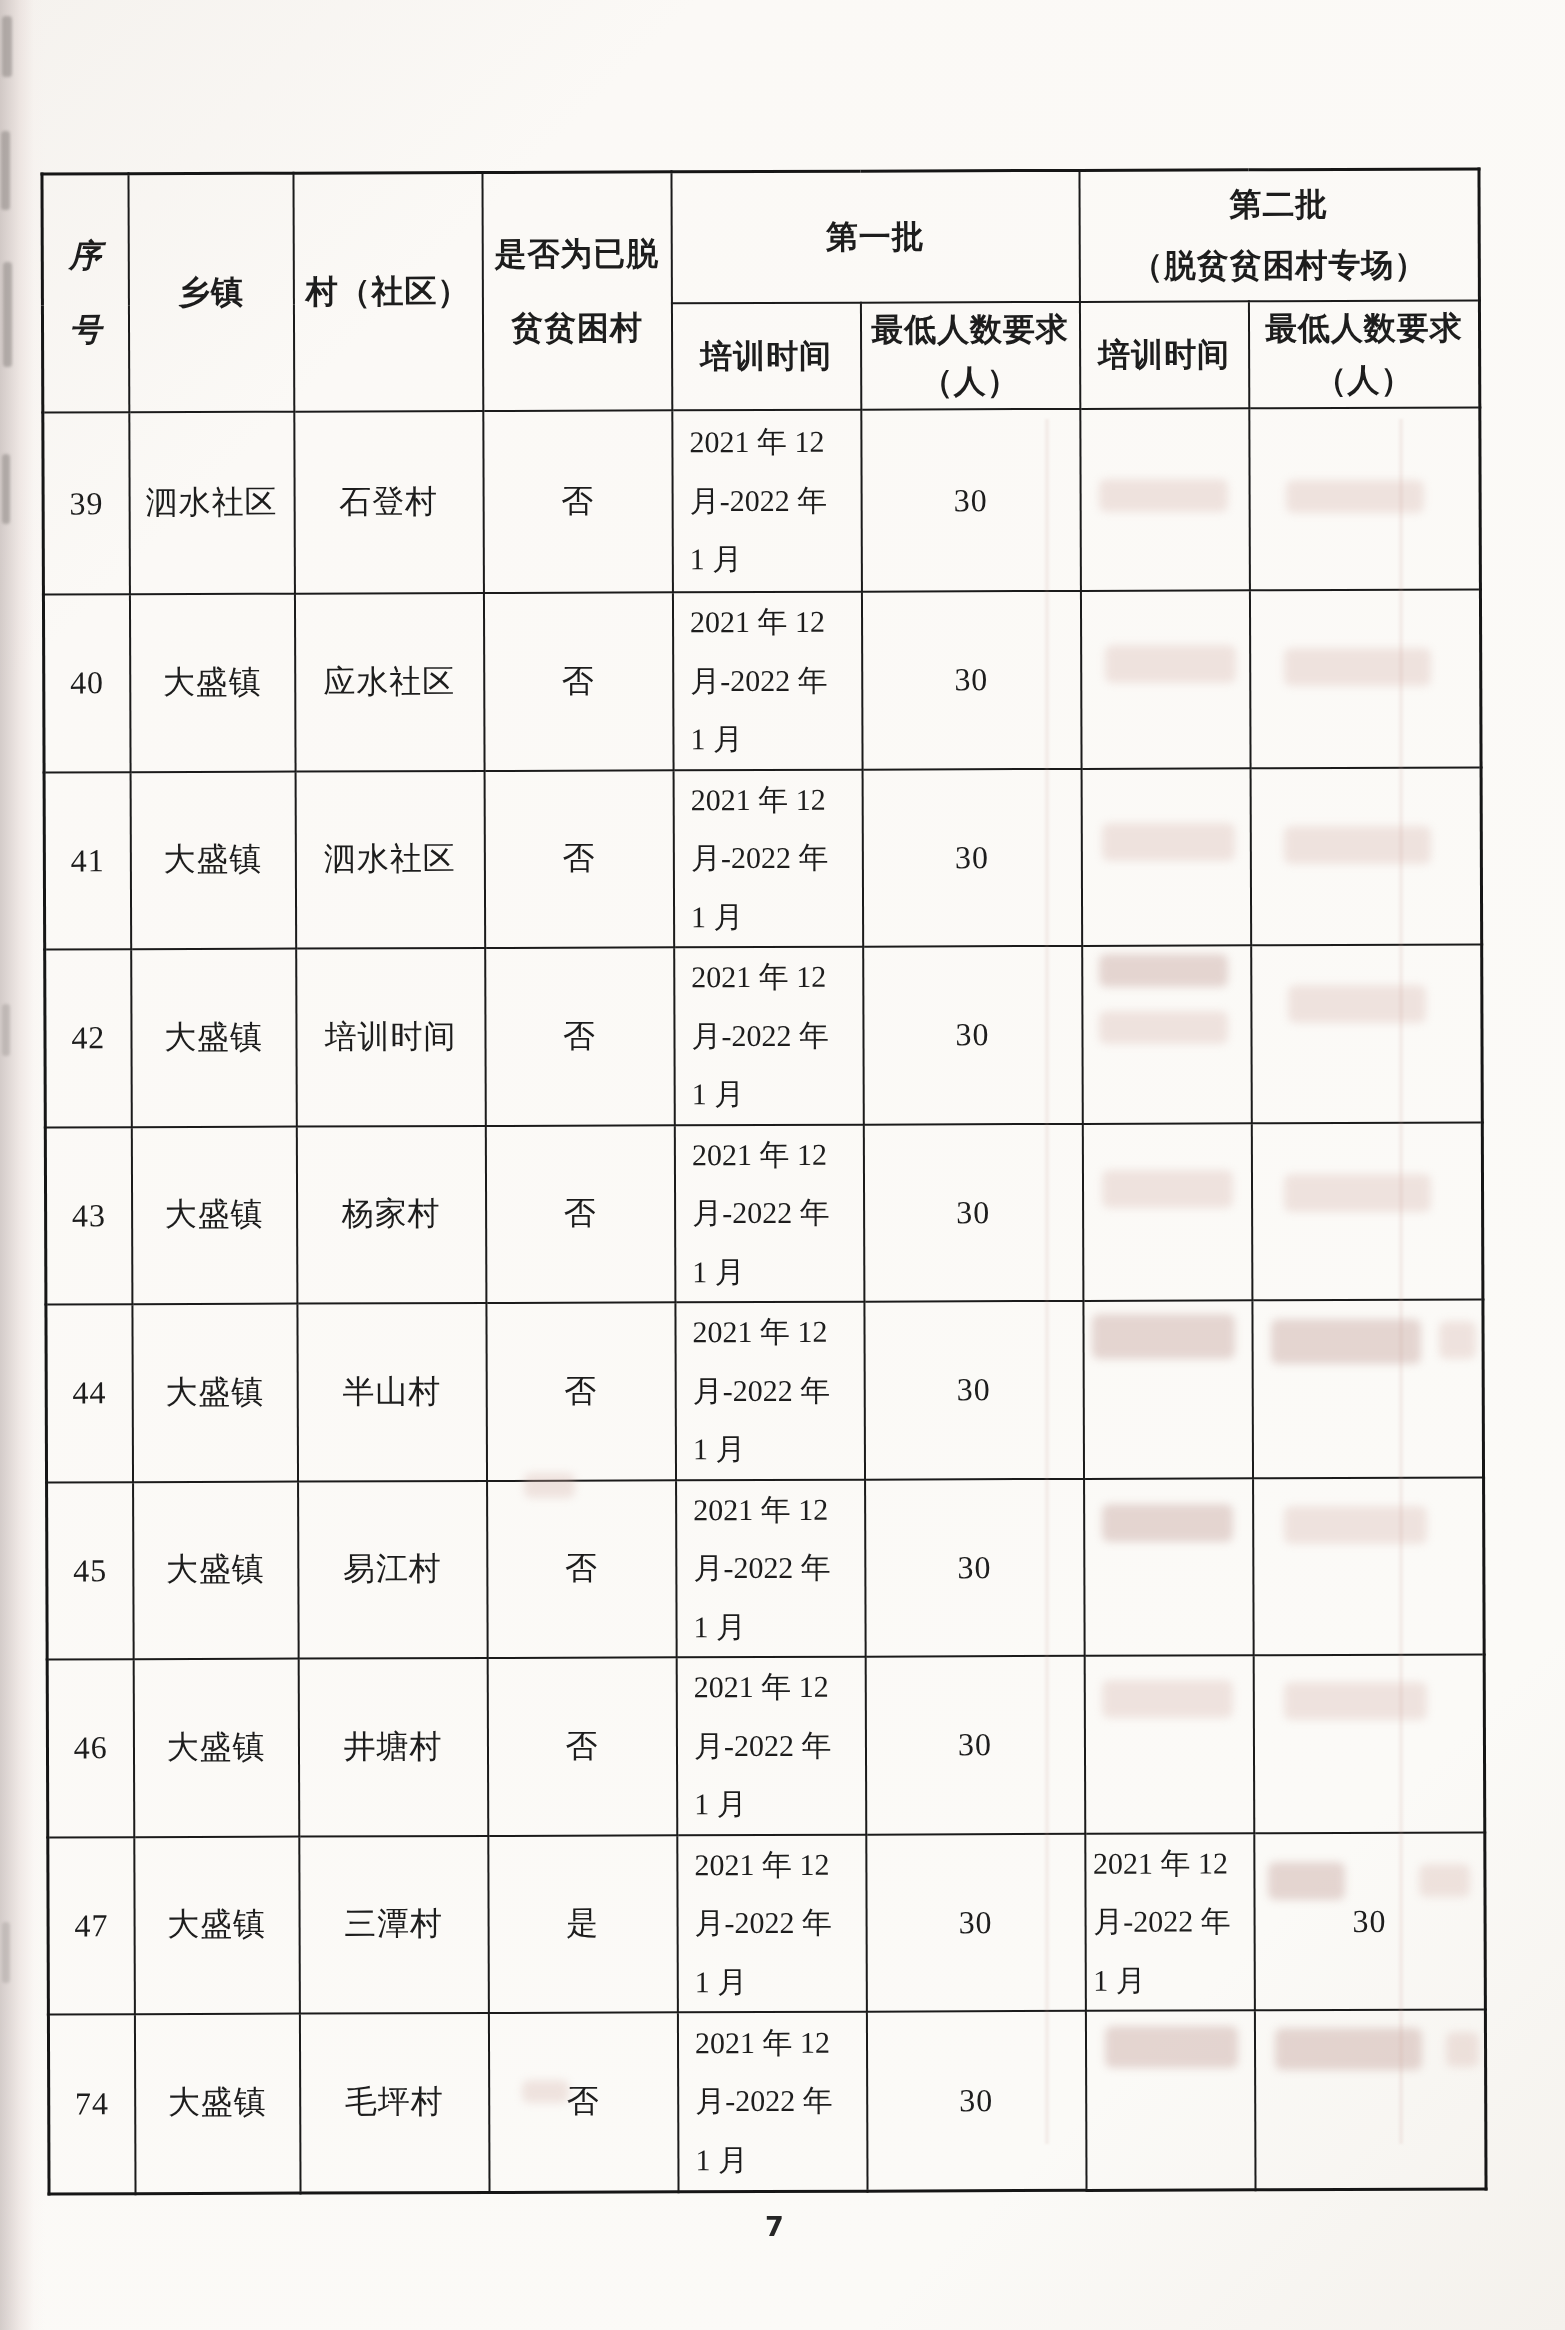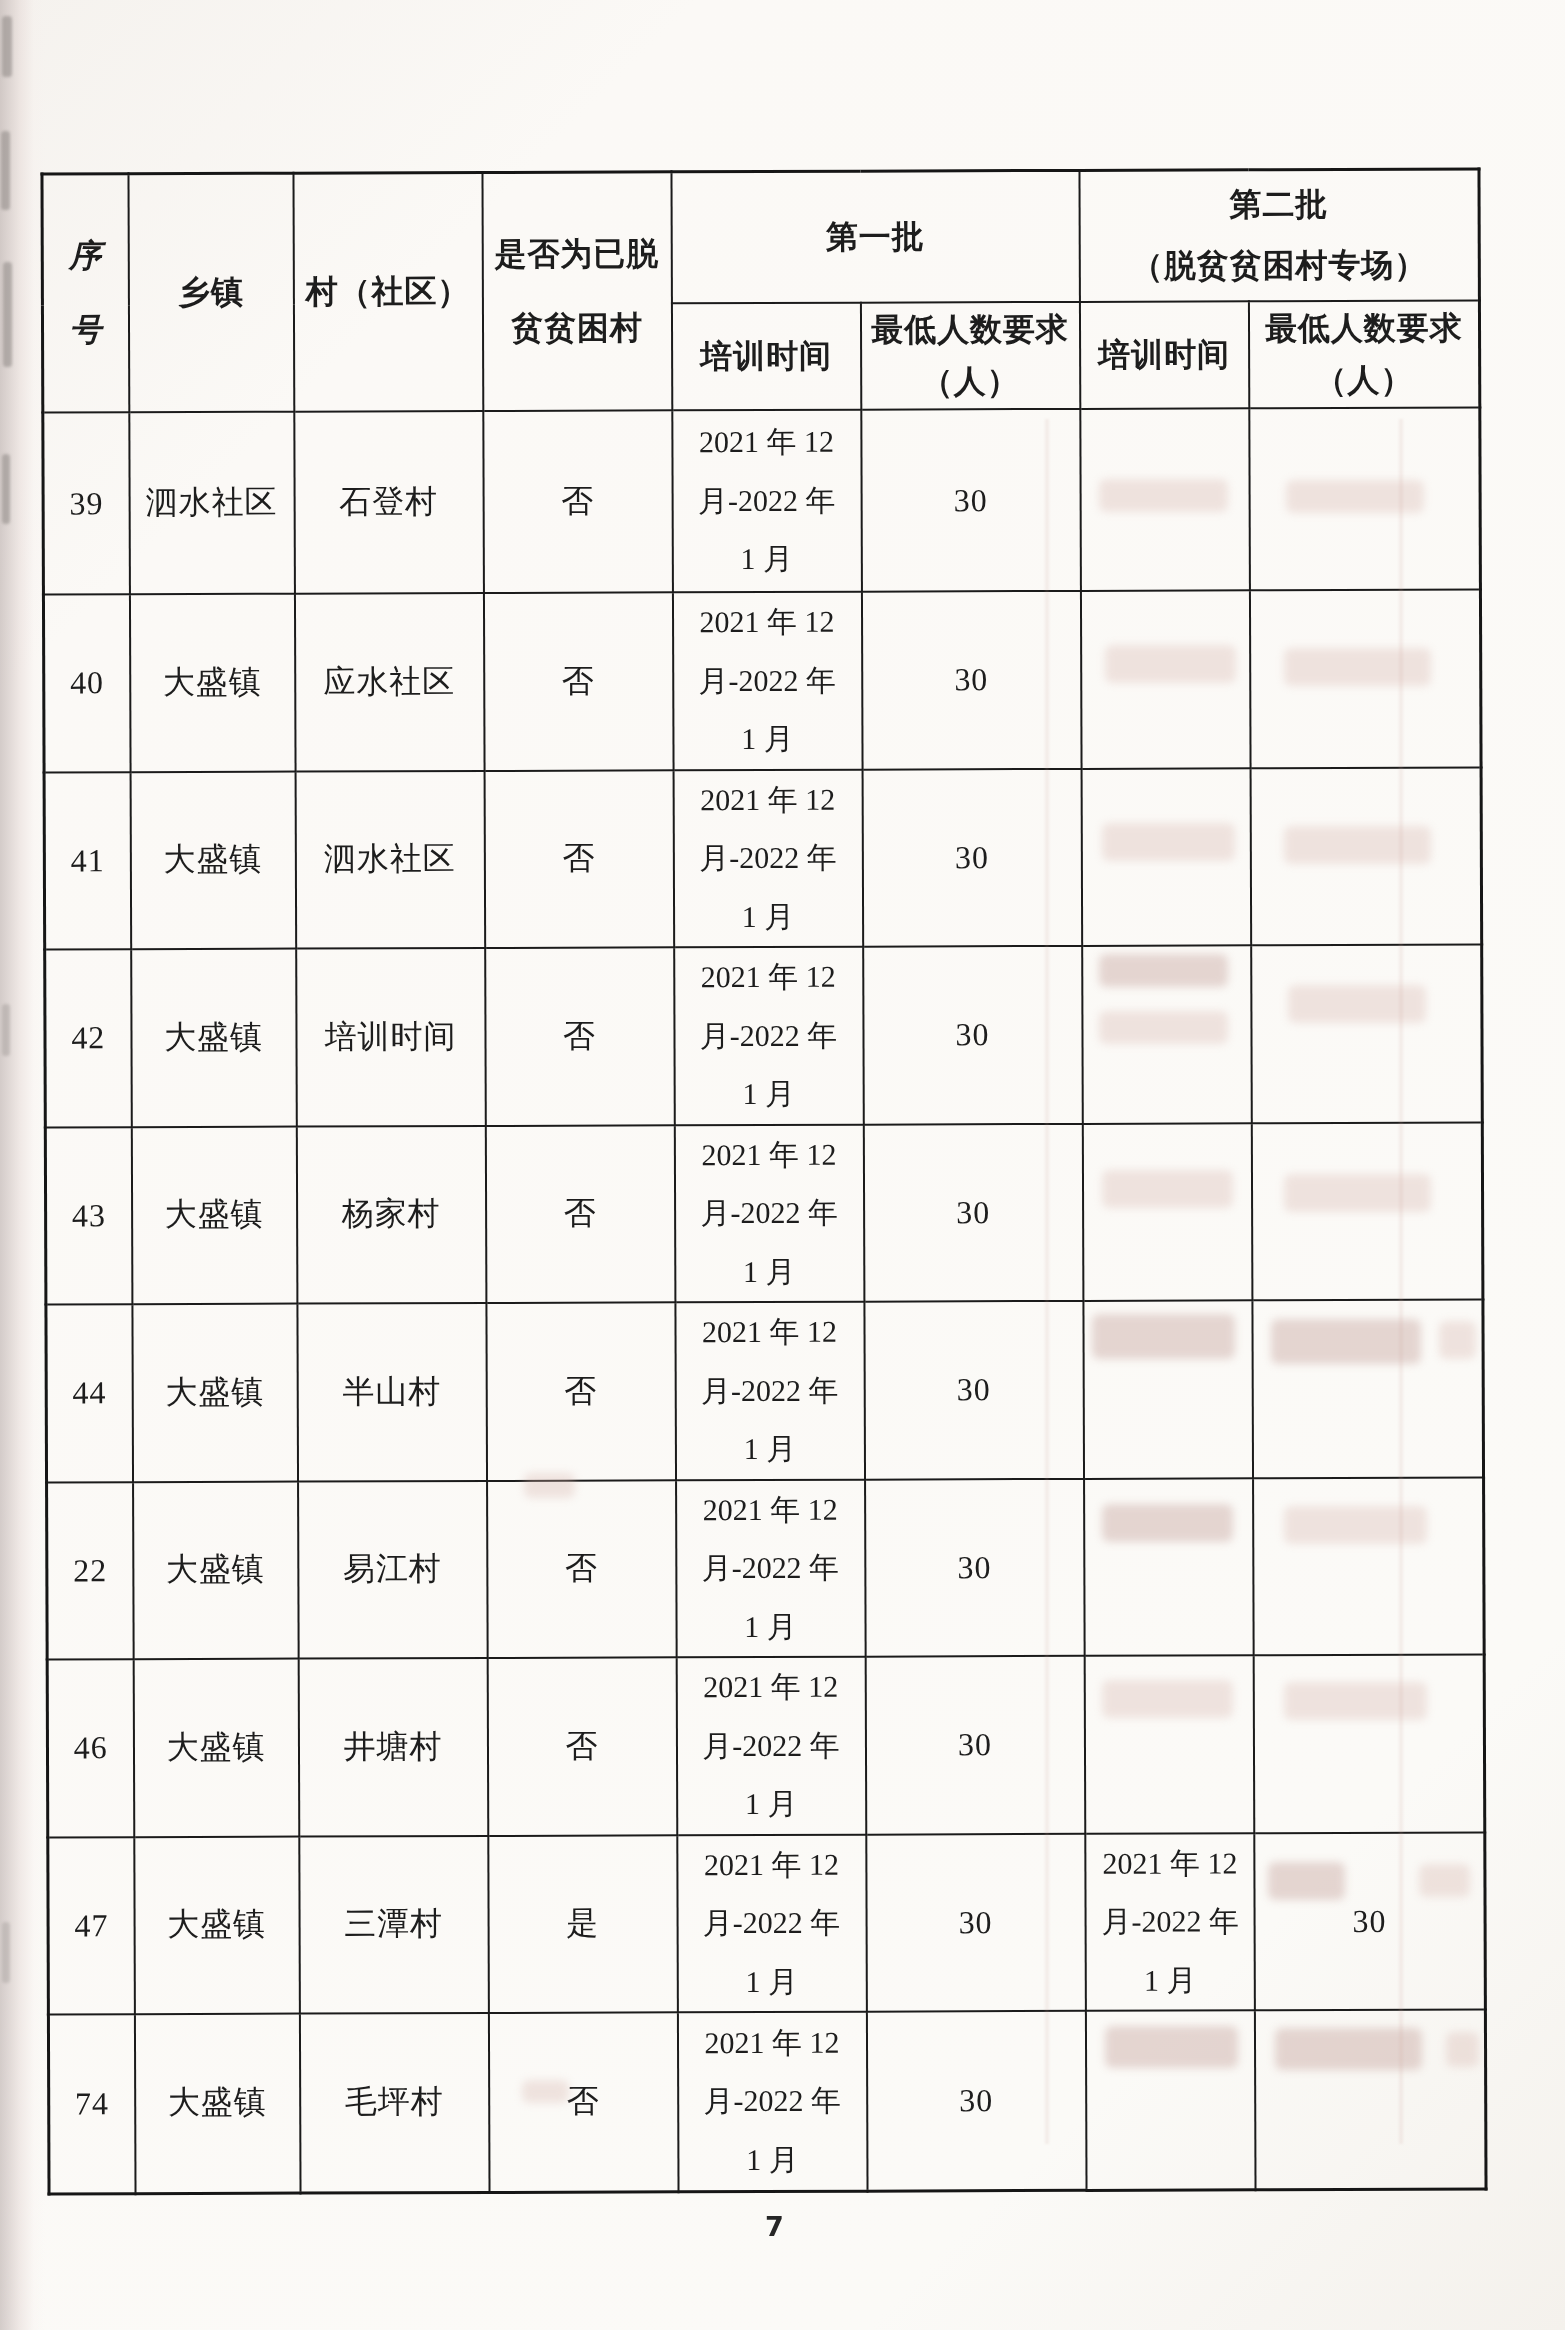--- a/index.html
+++ b/index.html
@@ -50,21 +50,21 @@
   table.sched{border:3.5px solid #161616;}
   .th-tall{line-height:2.3;font-weight:600;}
   .narrow{display:inline-block;width:40px;line-height:2.3;font-style:italic;}
   .batch-cell{line-height:1.9;font-weight:600;}
   .batch-sub{display:block;}
   .h2row td{line-height:1.65;font-weight:600;padding:0 3.5px;}
   .num{font-size:31px;letter-spacing:0;}
   .date{
     display:inline-block;width:154px;
     font-size:30px;line-height:1.95;letter-spacing:0;
-    text-align:center;
+    text-align:left;
   }
   .vname{font-weight:500;}
   
   .page-number{
     position:absolute;left:765px;top:2211px;
     font-family:"DejaVu Sans","Liberation Sans",sans-serif;
     font-size:27px;font-weight:700;color:#262626;
   }
   
   .smudge{
@@ -175,21 +175,21 @@
         <td class="num">44</td>
         <td class="vname">大盛镇</td>
         <td class="vname">半山村</td>
         <td>否</td>
         <td><span class="date">2021 年 12 月-2022 年 1 月</span></td>
         <td class="num">30</td>
         <td><span class="date"></span></td>
         <td class="num"></td>
       </tr>
       <tr style="height:173px">
-        <td class="num">22</td>
+        <td class="num">45</td>
         <td class="vname">大盛镇</td>
         <td class="vname">易江村</td>
         <td>否</td>
         <td><span class="date">2021 年 12 月-2022 年 1 月</span></td>
         <td class="num">30</td>
         <td><span class="date"></span></td>
         <td class="num"></td>
       </tr>
       <tr style="height:169px">
         <td class="num">46</td>

